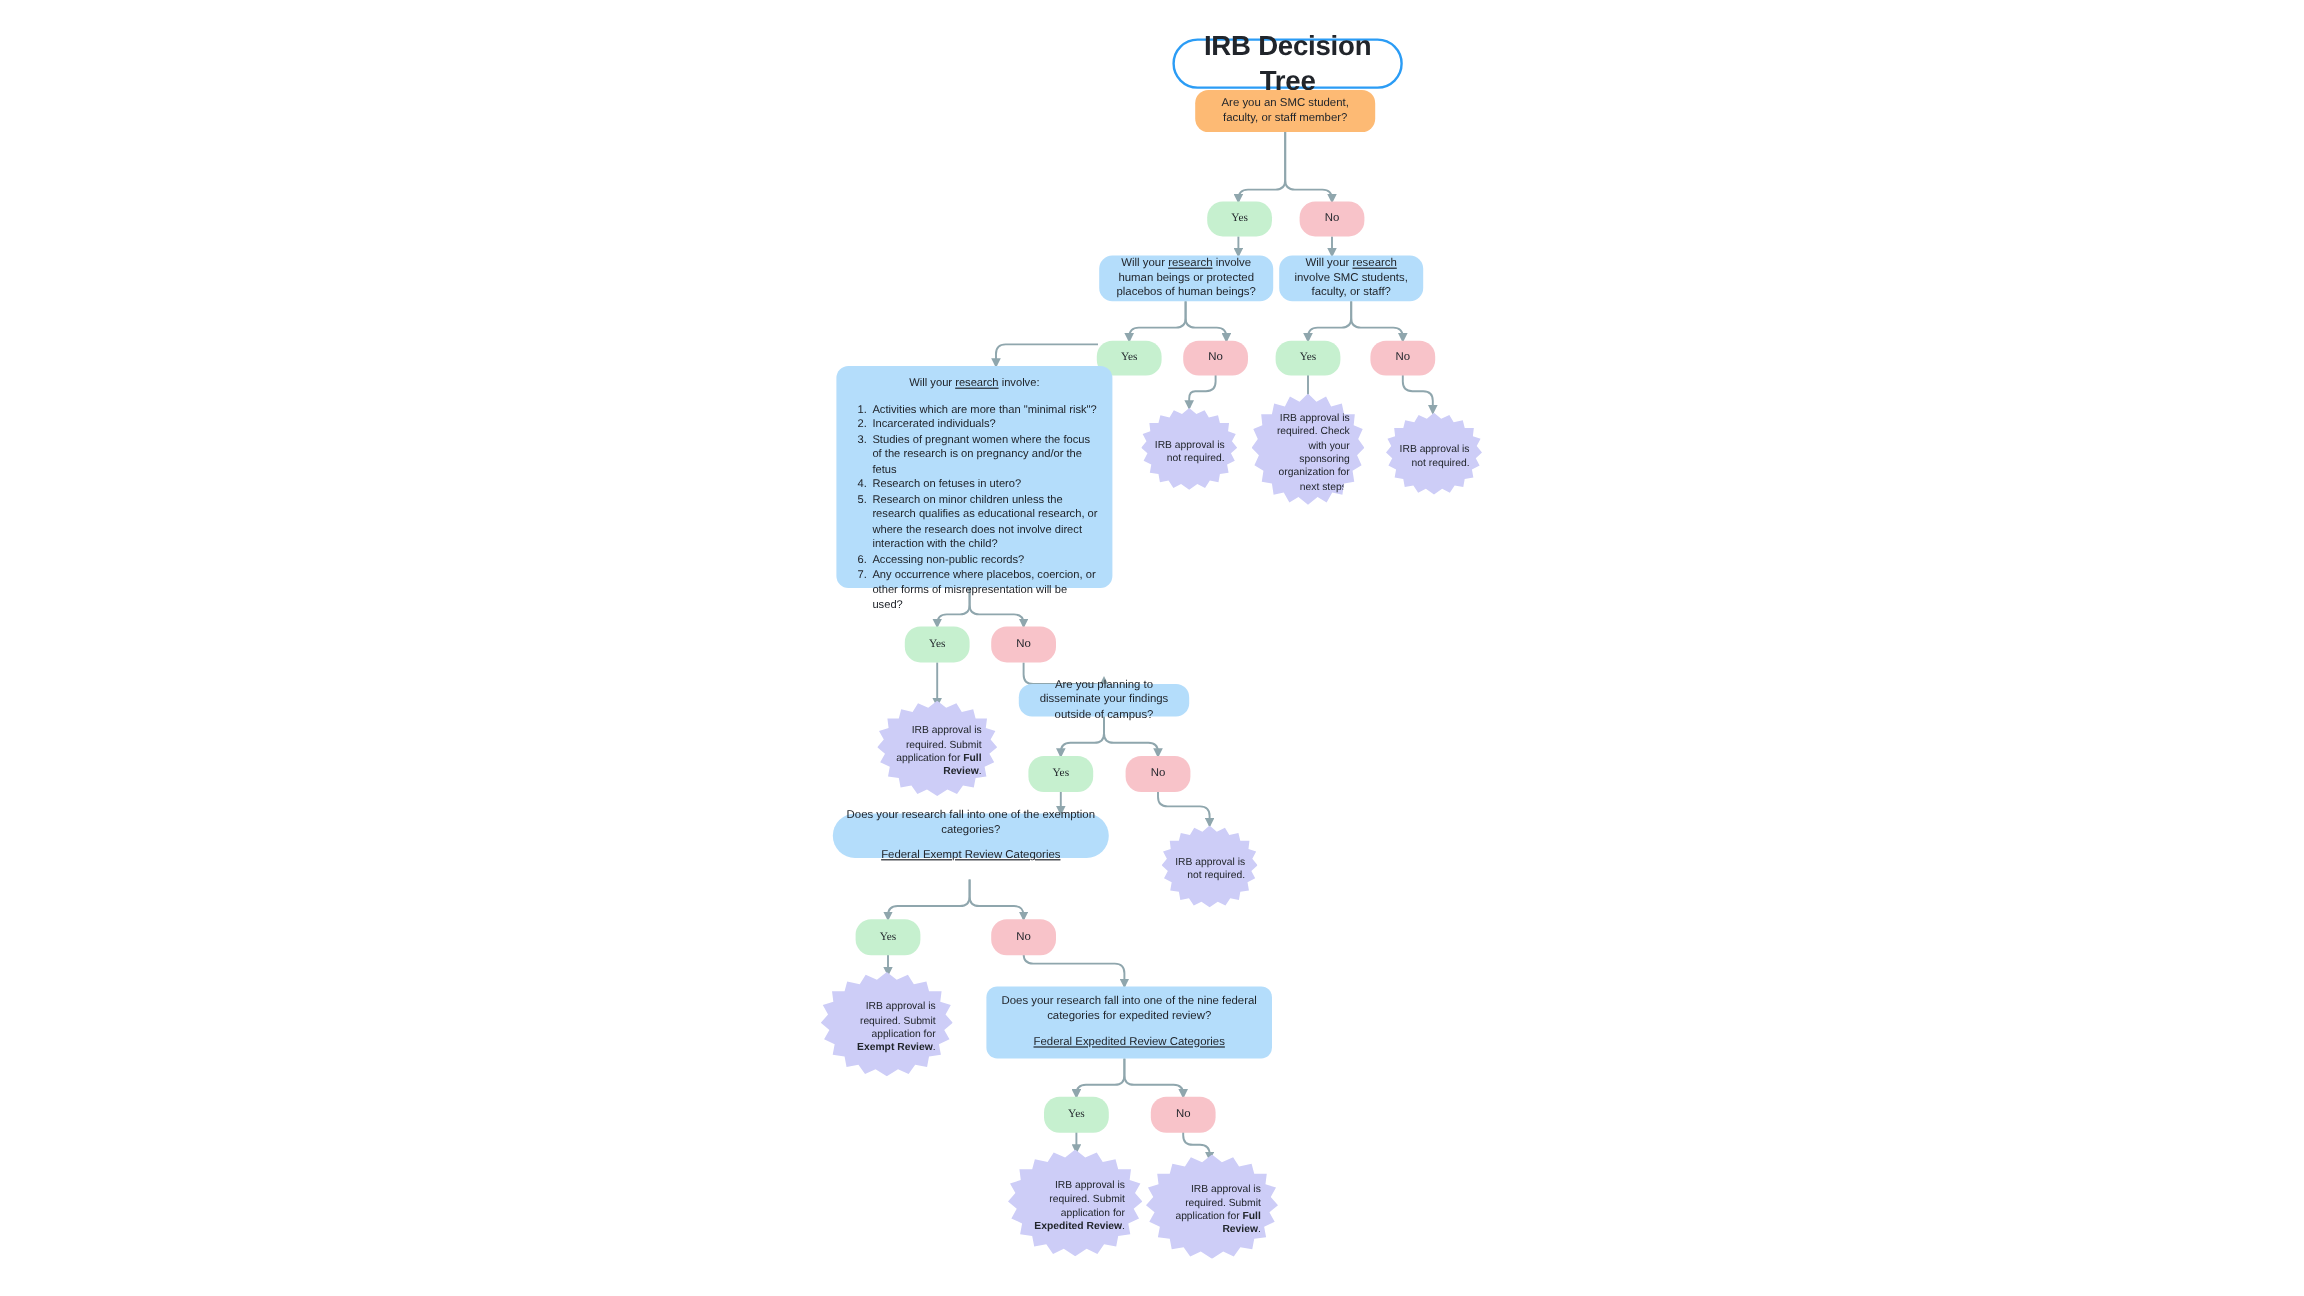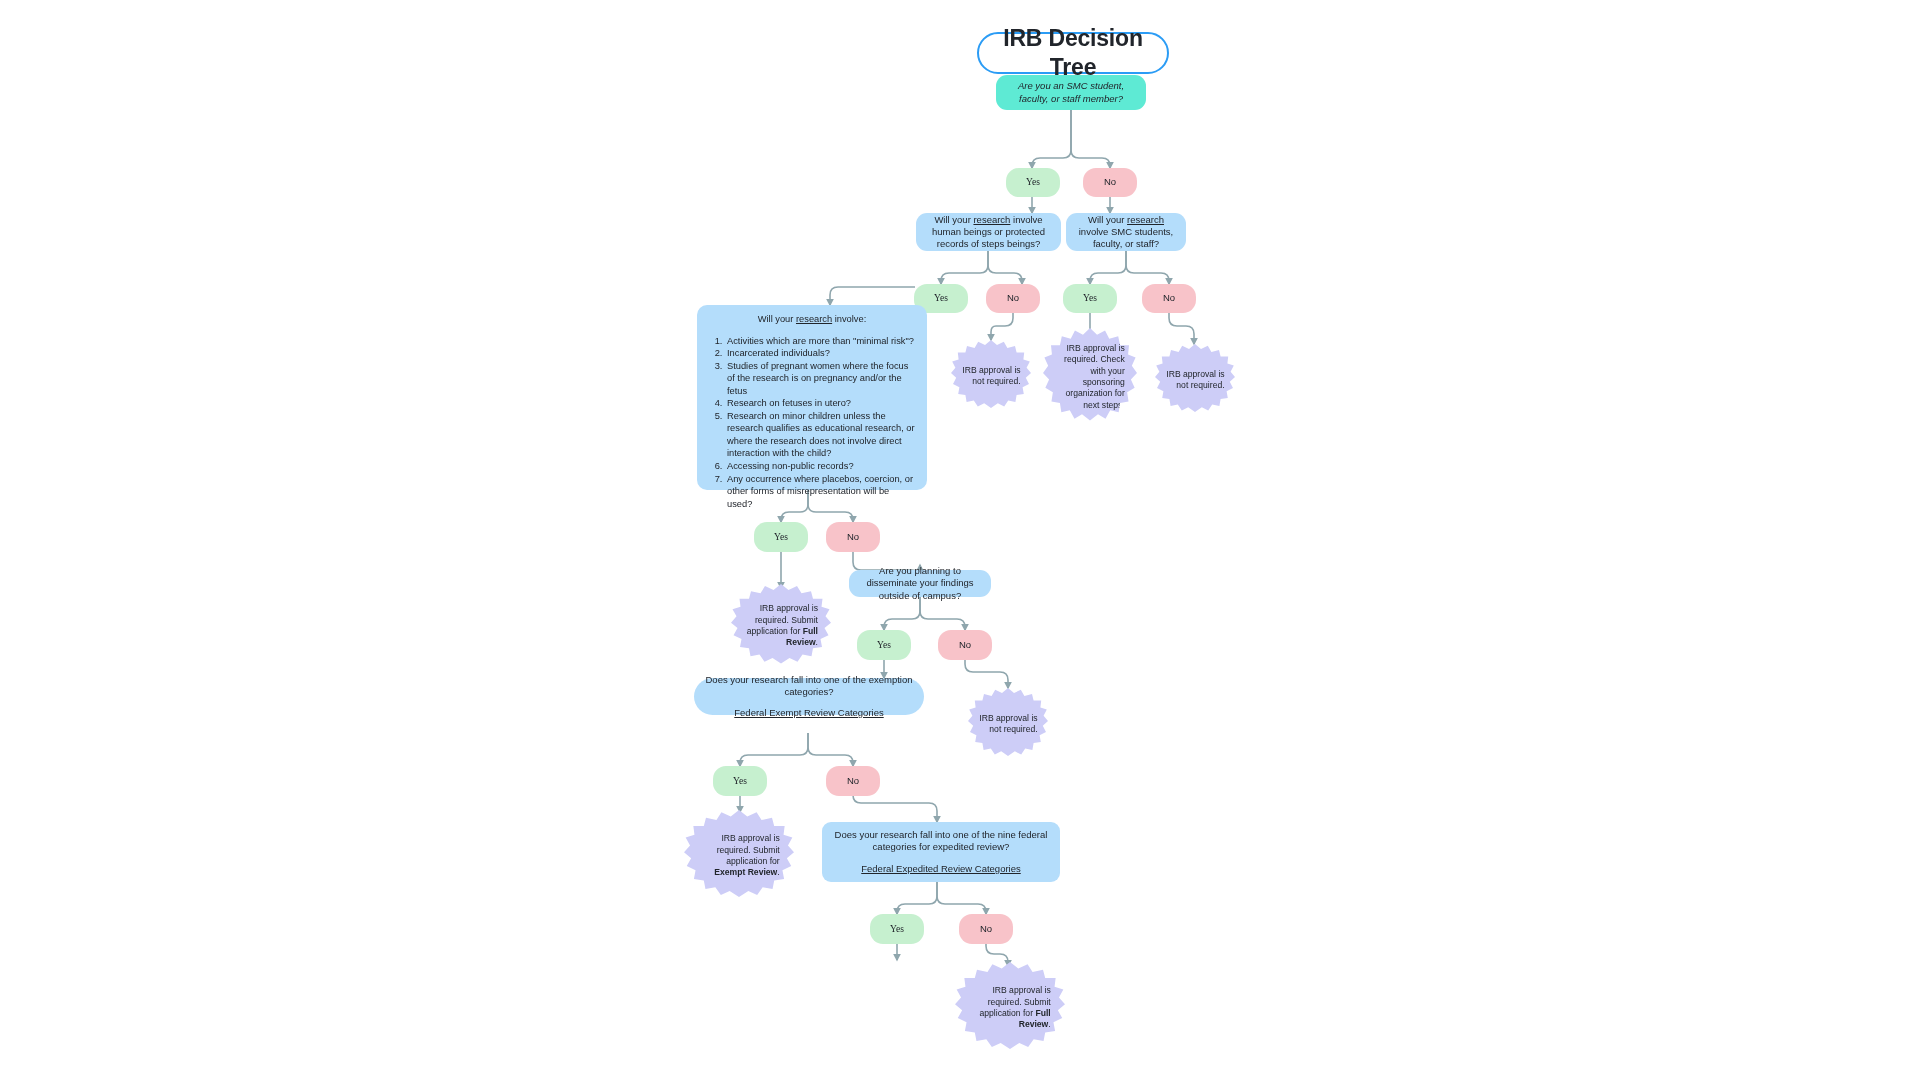--- a/index.html
+++ b/index.html
@@ -38,25 +38,24 @@
   .title-node {
     border: 2px solid #2b9cf5;
     background: #ffffff;
     border-radius: 40px;
     font-size: 23px;
     font-weight: bold;
     letter-spacing: -0.2px;
   }
   
   .start-node {
-    background: #5eead4;
+    background: #fdba74;
     border-radius: 11px;
     font-size: 9.5px;
     padding: 16px 8px;
-    font-style: italic;
   }
   
   .q-node {
     background: #b4ddfb;
     border-radius: 11px;
     font-size: 9.5px;
     padding: 5px 9px;
   }
   .q-node.boxy { border-radius: 9px; }
   
@@ -211,21 +210,21 @@
   <div class="node title-node" style="left:977px; top:32px; width:192px; height:42px;">IRB Decision Tree</div>
 
   <div class="node start-node" style="left:996px; top:75px; width:150px; height:35px;">Are you an SMC student, faculty, or staff member?</div>
 
   <div class="node yes-node" style="left:1006px; top:168px; width:54px; height:29px;">Yes</div>
   <div class="node no-node" style="left:1083px; top:168px; width:54px; height:29px;">No</div>
 
   <div class="node q-node" style="left:916px; top:213px; width:145px; height:38px;">
     <span class="qstack">
       <span>
-        <span>Will your </span><u class="ulink">research</u><span> involve human beings or protected records of steps beings?</span>
+        <span>Will your </span><u class="ulink">research</u><span> involve human beings or protected placebos of human beings?</span>
       </span>
     </span>
   </div>
 
   <div class="node q-node" style="left:1066px; top:213px; width:120px; height:38px;">
     <span class="qstack">
       <span>
         <span>Will your </span><u class="ulink">research</u><span> involve SMC students, faculty, or staff?</span>
       </span>
     </span>
@@ -301,20 +300,25 @@
   <div class="node q-node boxy" style="left:822px; top:822px; width:238px; height:60px;">
     <span class="qstack">
       <span>Does your research fall into one of the nine federal categories for expedited review?</span>
       <span class="linkline">Federal Expedited Review Categories</span>
     </span>
   </div>
 
   <div class="node yes-node" style="left:870px; top:914px; width:54px; height:30px;">Yes</div>
   <div class="node no-node" style="left:959px; top:914px; width:54px; height:30px;">No</div>
 
+  <div class="burst" style="left:840px; top:958px; width:112px; height:94px;">
+    <span class="btxt">
+      <span>IRB approval is required. Submit application for </span><b>Expedited Review</b><span>.</span>
+    </span>
+  </div>
 
   <div class="burst" style="left:955px; top:962px; width:110px; height:92px;">
     <span class="btxt">
       <span>IRB approval is required. Submit application for </span><b>Full Review</b><span>.</span>
     </span>
   </div>
 
 </div>
 
 </body></html>

